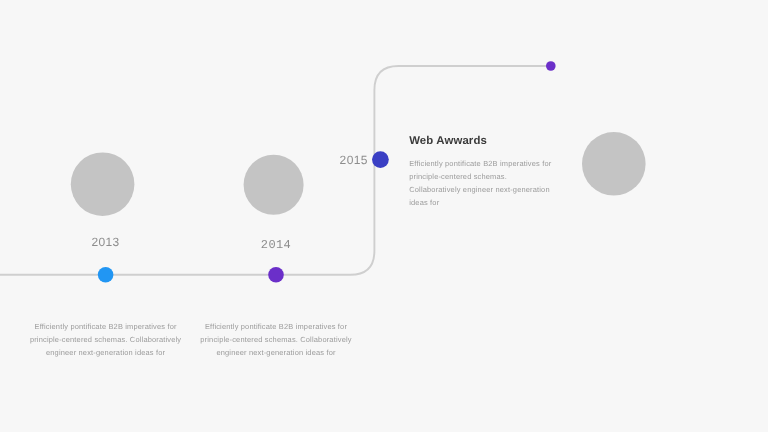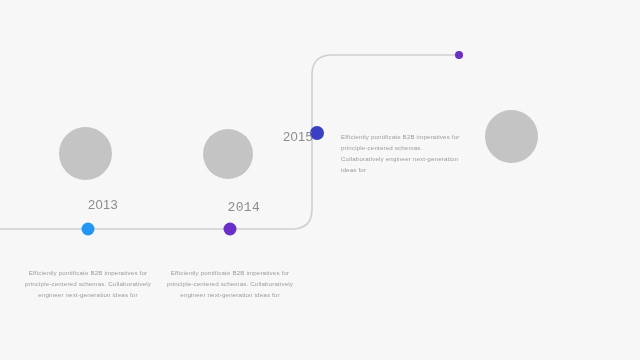--- a/index.html
+++ b/index.html
@@ -29,27 +29,27 @@
     height: 360px;
     overflow: visible;
   }
   .avatar {
     position: absolute;
     border-radius: 50%;
     background: #c4c4c4;
   }
   .year {
     position: absolute;
-    font-size: 13px;
+    font-size: 10px;
     color: #8d8d8d;
     letter-spacing: 0.3px;
     white-space: nowrap;
   }
   .year-centered {
-    text-align: right;
+    text-align: center;
   }
   .node-title {
     position: absolute;
     font-size: 9.5px;
     font-weight: bold;
     color: #3b3b3b;
     white-space: nowrap;
     letter-spacing: 0.1px;
   }
   .node-body {
@@ -87,15 +87,16 @@
   </svg>
 
   <div class="year year-centered" style="left:58px; top:197px; width:60px;">2013</div>
   <div class="year year-centered" style="left:200px; top:200px; width:60px;font-family:Liberation Mono, monospace;">2014</div>
   <div class="year" style="left:283px; top:129px;">2015</div>
 
   <div class="node-body center-block" style="left:24px; top:268px; width:128px;">Efficiently pontificate B2B imperatives for principle-centered schemas. Collaboratively engineer next-generation ideas for</div>
 
   <div class="node-body center-block" style="left:166px; top:268px; width:128px;">Efficiently pontificate B2B imperatives for principle-centered schemas. Collaboratively engineer next-generation ideas for</div>
 
+  <div class="node-title left-block" style="left:341px; top:112px; width:140px;">Web Awwards</div>
   <div class="node-body left-block" style="left:341px; top:132px; width:124px;">Efficiently pontificate B2B imperatives for principle-centered schemas. Collaboratively engineer next-generation ideas for</div>
 
 </div>
 
 </body></html>

